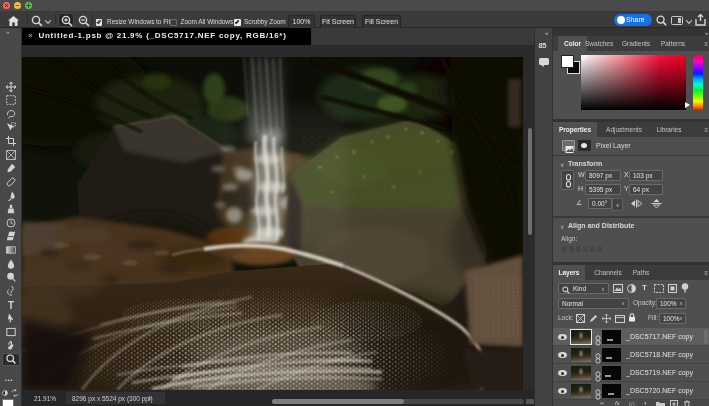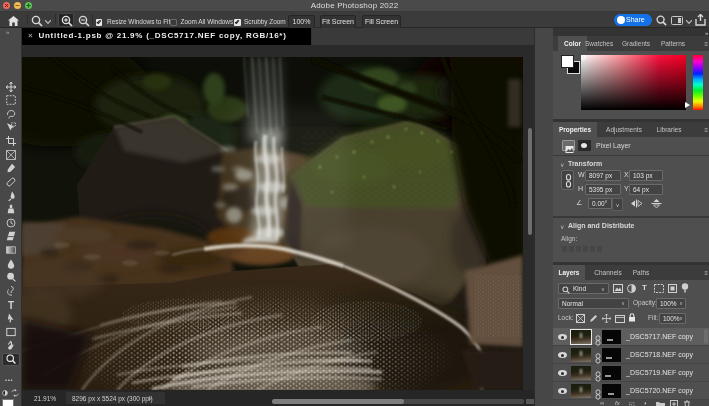--- a/index.html
+++ b/index.html
@@ -56,21 +56,20 @@
     <div class="tl" style="left:14px;background:#f5bd4f">
         <svg width="7" height="7" viewBox="0 0 7 7">
           <line x1="1.5" y1="3.5" x2="5.5" y2="3.5" stroke="#90591b" stroke-width="1.2"></line>
         </svg>
       </div>
     <div class="tl" style="left:25px;background:#61c454">
         <svg width="7" height="7" viewBox="0 0 7 7">
           <path d="M3.5,1.2 L3.5,5.8 M1.2,3.5 L5.8,3.5" stroke="#1d6419" stroke-width="1.2"></path>
         </svg>
       </div>
-    <div id="title">Adobe Photoshop 2022</div>
   </div>
 
   <div class="abs" id="optbar">
     <svg style="position:absolute;left:8px;top:4px" width="11" height="10" viewBox="0 0 11 10">
         <path d="M5.5,0 L11,4.5 L9.5,4.5 L9.5,10 L6.8,10 L6.8,6.5 L4.2,6.5 L4.2,10 L1.5,10 L1.5,4.5 L0,4.5 Z" fill="#e2e2e2"></path>
       </svg>
     <div class="vsep" style="left:27px"></div>
     <svg style="position:absolute;left:31px;top:3px" width="12" height="12" viewBox="0 0 12 12">
         <circle cx="5" cy="5" r="3.6" fill="none" stroke="#d8d8d8" stroke-width="1.4"></circle>
         <line x1="7.8" y1="7.8" x2="11" y2="11" stroke="#d8d8d8" stroke-width="1.7"></line>
@@ -466,20 +465,26 @@
       <span style="position:absolute;left:126px;top:5px;color:#bbb">&gt;</span>
       <span style="position:absolute;left:250px;top:9px;width:252px;height:5px;background:#484848;border-radius:2.5px"></span>
       <span style="position:absolute;left:250px;top:9px;width:132px;height:5px;background:#7e7e7e;border-radius:2.5px"></span>
       <span style="position:absolute;left:504px;top:9px;width:8px;height:5px;background:#565656"></span>
     </div>
     <div style="position:absolute;left:506px;top:83px;width:4px;height:107px;background:#6f6f6f;border-radius:2px"></div>
   </div>
 
   <div class="abs" id="dock">
     <div style="position:absolute;left:18px;top:0;width:157px;height:8px;background:#333333"></div>
+    <div id="strip">
+      <div style="position:absolute;left:10px;top:2px;color:#c9c9c9;font-size:6px">«</div>
+      <div style="position:absolute;left:3.5px;top:13px;color:#dcdcdc;font-size:7.5px;font-weight:bold;letter-spacing:-0.5px">85</div>
+      <div style="position:absolute;left:4px;top:30px;width:10px;height:7px;background:#d9d9d9;border-radius:1.5px"></div>
+      <div style="position:absolute;left:6px;top:36px;width:0;height:0;border-left:2px solid transparent;border-right:2px solid transparent;border-top:3px solid #d9d9d9"></div>
+    </div>
     <div style="position:absolute;left:170px;top:2px;color:#c9c9c9;font-size:6px">»</div>
 
     <div class="ptabs" style="top:8px">
       <div class="ptab act" style="left:5px;width:29px">Color</div>
       <div class="ptab" style="left:32px;width:28px">Swatches</div>
       <div class="ptab" style="left:68px;width:30px">Gradients</div>
       <div class="ptab" style="left:106px;width:28px">Patterns</div>
       <div style="position:absolute;right:2px;top:5px;color:#c0c0c0;font-size:6px">≡</div>
     </div>
     <div class="pbody" style="top:23px;height:68px">

